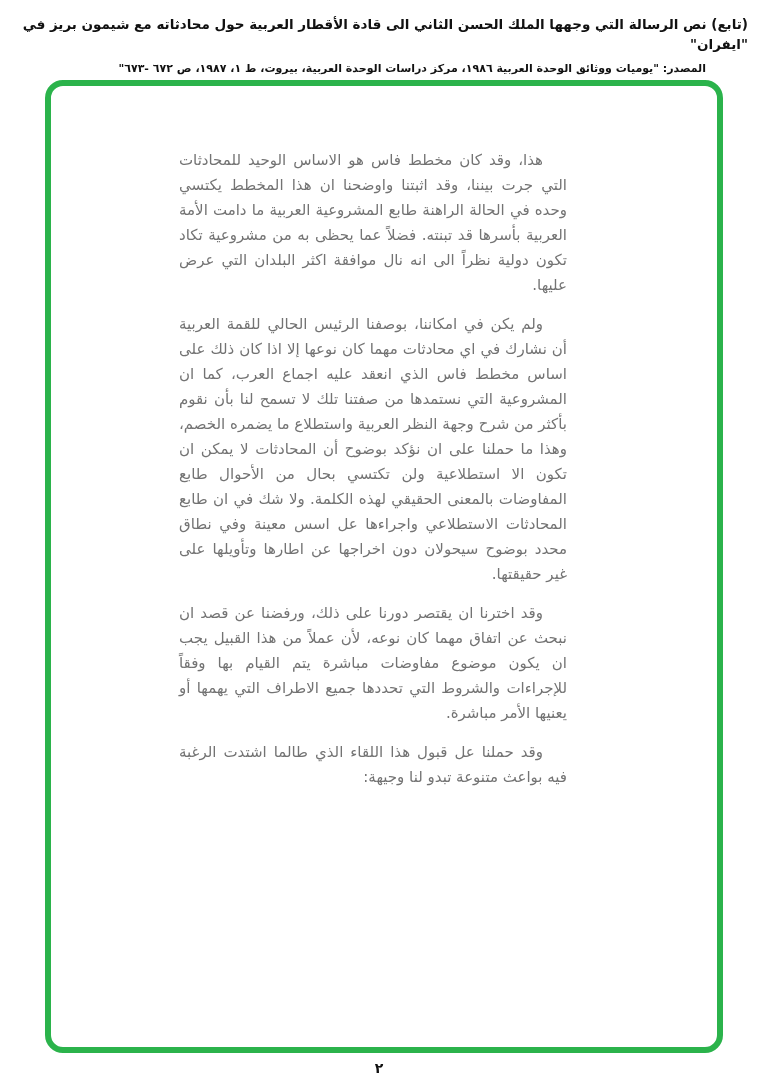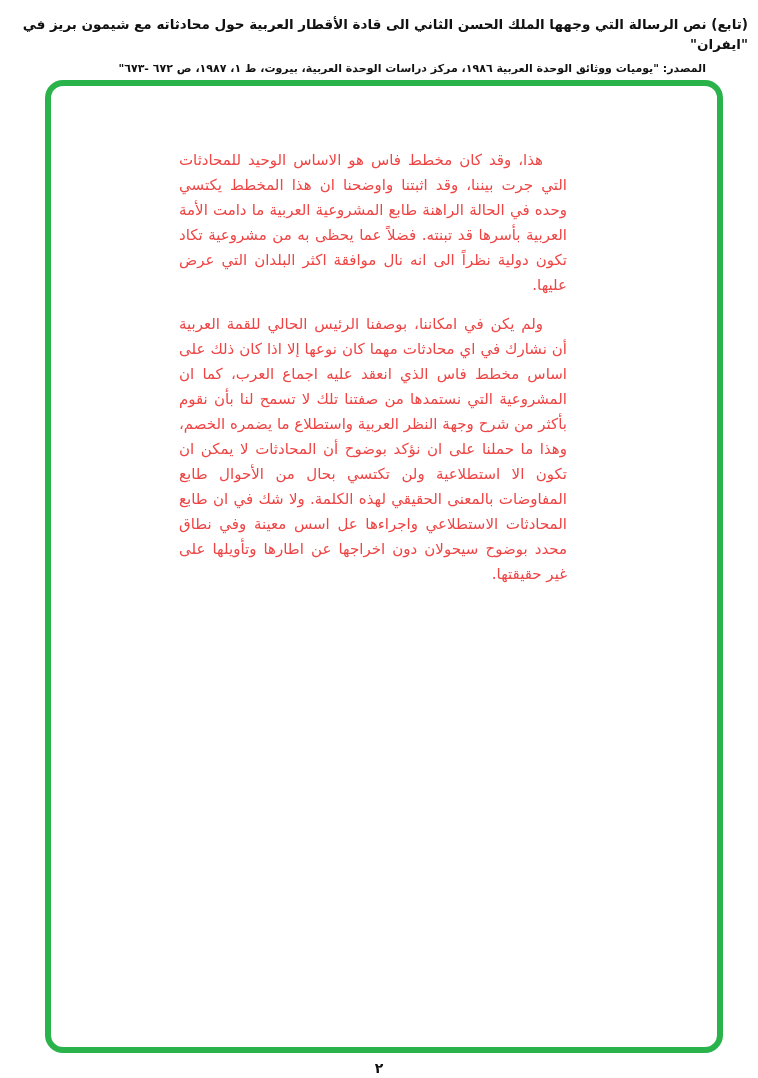--- a/index.html
+++ b/index.html
@@ -47,21 +47,21 @@
   }
   .content {
     position: absolute;
     top: 62px;
     right: 150px;
     width: 388px;
     direction: rtl;
     text-align: justify;
     font-size: 15px;
     line-height: 25px;
-    color: #ef4444;
+    color: #737373;
   }
   .para {
     margin: 0 0 14px 0;
     text-indent: 24px;
   }
   .para.noindent {
     text-indent: 0;
   }
   .page-number {
     position: absolute;
@@ -81,18 +81,20 @@
 
   <div class="header">
     <div class="header-title">(تابع) نص الرسالة التي وجهها الملك الحسن الثاني الى قادة الأقطار العربية حول محادثاته مع شيمون بريز في "ايفران"</div>
     <div class="header-source">المصدر:  "يوميات ووثائق الوحدة العربية ١٩٨٦، مركز دراسات الوحدة العربية، بيروت، ط ١، ١٩٨٧، ص ٦٧٢ -٦٧٣"</div>
   </div>
 
   <div class="green-box">
     <div class="content">
       <p class="para">هذا، وقد كان مخطط فاس هو الاساس الوحيد للمحادثات التي جرت بيننا، وقد اثبتنا واوضحنا ان هذا المخطط يكتسي وحده في الحالة الراهنة طابع المشروعية العربية ما دامت الأمة العربية بأسرها قد تبنته. فضلاً عما يحظى به من مشروعية تكاد تكون دولية نظراً الى انه نال موافقة اكثر البلدان التي عرض عليها.</p>
       <p class="para">ولم يكن في امكاننا، بوصفنا الرئيس الحالي للقمة العربية أن نشارك في اي محادثات مهما كان نوعها إلا اذا كان ذلك على اساس مخطط فاس الذي انعقد عليه اجماع العرب، كما ان المشروعية التي نستمدها من صفتنا تلك لا تسمح لنا بأن نقوم بأكثر من شرح وجهة النظر العربية واستطلاع ما يضمره الخصم، وهذا ما حملنا على ان نؤكد بوضوح أن المحادثات لا يمكن ان تكون الا استطلاعية ولن تكتسي بحال من الأحوال طابع المفاوضات بالمعنى الحقيقي لهذه الكلمة. ولا شك في ان طابع المحادثات الاستطلاعي واجراءها عل اسس معينة وفي نطاق محدد بوضوح سيحولان دون اخراجها عن اطارها وتأويلها على غير حقيقتها.</p>
+      <p class="para">وقد اخترنا ان يقتصر دورنا على ذلك، ورفضنا عن قصد ان نبحث عن اتفاق مهما كان نوعه، لأن عملاً من هذا القبيل يجب ان يكون موضوع مفاوضات مباشرة يتم القيام بها وفقاً للإجراءات والشروط التي تحددها جميع الاطراف التي يهمها أو يعنيها الأمر مباشرة.</p>
+      <p class="para">وقد حملنا عل قبول هذا اللقاء الذي طالما اشتدت الرغبة فيه بواعث متنوعة تبدو لنا وجيهة:</p>
     </div>
   </div>
 
   <div class="page-number">٢</div>
 
 </div>
 
 </body></html>

